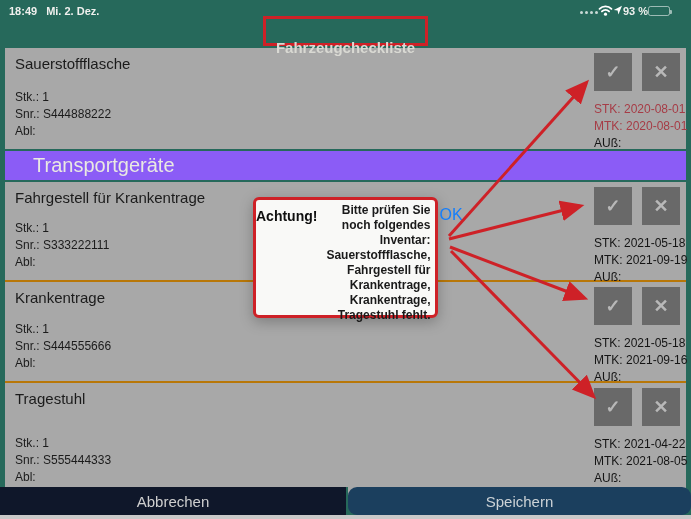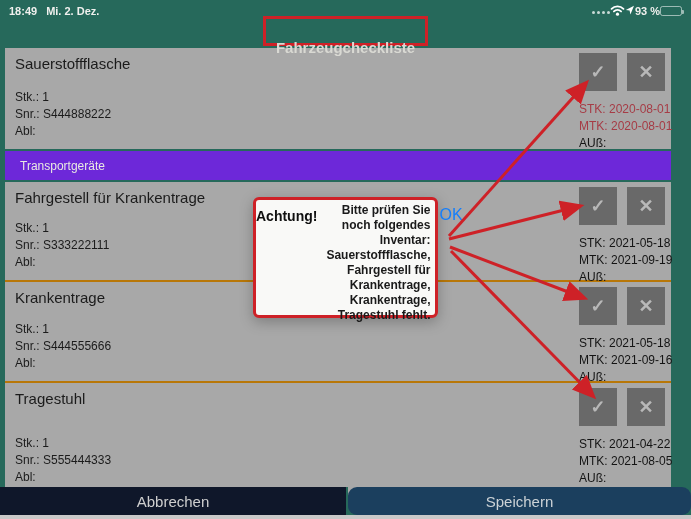--- a/index.html
+++ b/index.html
@@ -1,38 +1,38 @@
 <!DOCTYPE html>
 <html><head>
 <meta charset="utf-8">
 <style>
   * { box-sizing: border-box; }
   html,body { margin:0; padding:0; }
   body { font-family:"Liberation Sans", sans-serif; }
   .page { position:relative; width:691px; height:519px; background:#26695b; overflow:hidden; }
 
   
-  .statusbar { position:absolute; top:0; left:0; right:0; height:20px; display:flex; justify-content:space-between; align-items:center; padding:2px 9px 0 9px; color:#f0f0ee; font-size:11px; font-weight:bold; }
+  .statusbar { position:absolute; top:0; left:0; right:12px; height:20px; display:flex; justify-content:space-between; align-items:center; padding:2px 9px 0 9px; color:#f0f0ee; font-size:11px; font-weight:bold; }
   .sb-left { display:flex; align-items:center; gap:9px; }
   .sb-right { display:flex; align-items:center; }
   .cell-dots { display:flex; gap:2px; align-items:flex-end; height:10px; padding-bottom:2px; }
   .cell-dots span { width:3px; height:3px; border-radius:50%; background:rgba(255,255,255,.75); }
   .batt { position:relative; width:22px; height:10px; border:1px solid rgba(255,255,255,.55); border-radius:2.5px; padding:1px; }
   .batt .lvl { height:100%; width:86%; background:#ffffff; border-radius:1px; }
   .batt:after { content:""; position:absolute; right:-3px; top:3px; width:2px; height:4px; background:rgba(255,255,255,.55); border-radius:0 1px 1px 0; }
 
   
   .titlebar { position:absolute; top:16px; left:0; right:0; height:30px; display:flex; justify-content:center; z-index:2; }
   .title-box { border:3px solid #ce2127; background:transparent; color:#d9d9d3; font-size:15px; font-weight:bold; padding:20px 10px 4px 10px; line-height:18px; }
 
   
-  .list { position:absolute; top:45px; left:0; right:15px; height:442px; background:#26695b; padding:3px 5px 0 5px; }
+  .list { position:absolute; top:45px; left:0; right:0; height:442px; background:#26695b; padding:3px 5px 0 5px; }
   .card { position:relative; background:#a8a8a8; }
   .r1 { height:101px; } .r2 { height:98px; } .r3 { height:99px; } .r4 { height:112px; }
-  .section-head { height:29px; margin:2px 0; background:#6d28d9; color:#e9e9e2; font-size:12px; display:flex; align-items:center; padding-left:15px; }
+  .section-head { height:29px; margin:2px 0; background:#8b5cf6; color:#e9e9e2; font-size:20px; display:flex; align-items:center; padding-left:28px; }
   .divider { height:2px; background:#b87708; }
 
   .card-left { position:absolute; left:10px; top:7px; bottom:9px; display:flex; flex-direction:column; justify-content:space-between; }
   .card-title { font-size:15px; color:#1b1b1b; }
   .card-details div { font-size:12px; color:#1b1b1b; line-height:17px; }
 
   .card-right { position:absolute; right:6px; top:5px; width:86px; }
   .btn-row { display:flex; justify-content:space-between; }
   .sq-btn { width:38px; height:38px; background:#696969; color:#b8b8b8; display:flex; align-items:center; justify-content:center; font-size:18px; font-weight:bold; cursor:pointer; }
   .dates { margin-top:10px; font-size:12px; line-height:17px; color:#141414; white-space:nowrap; }

